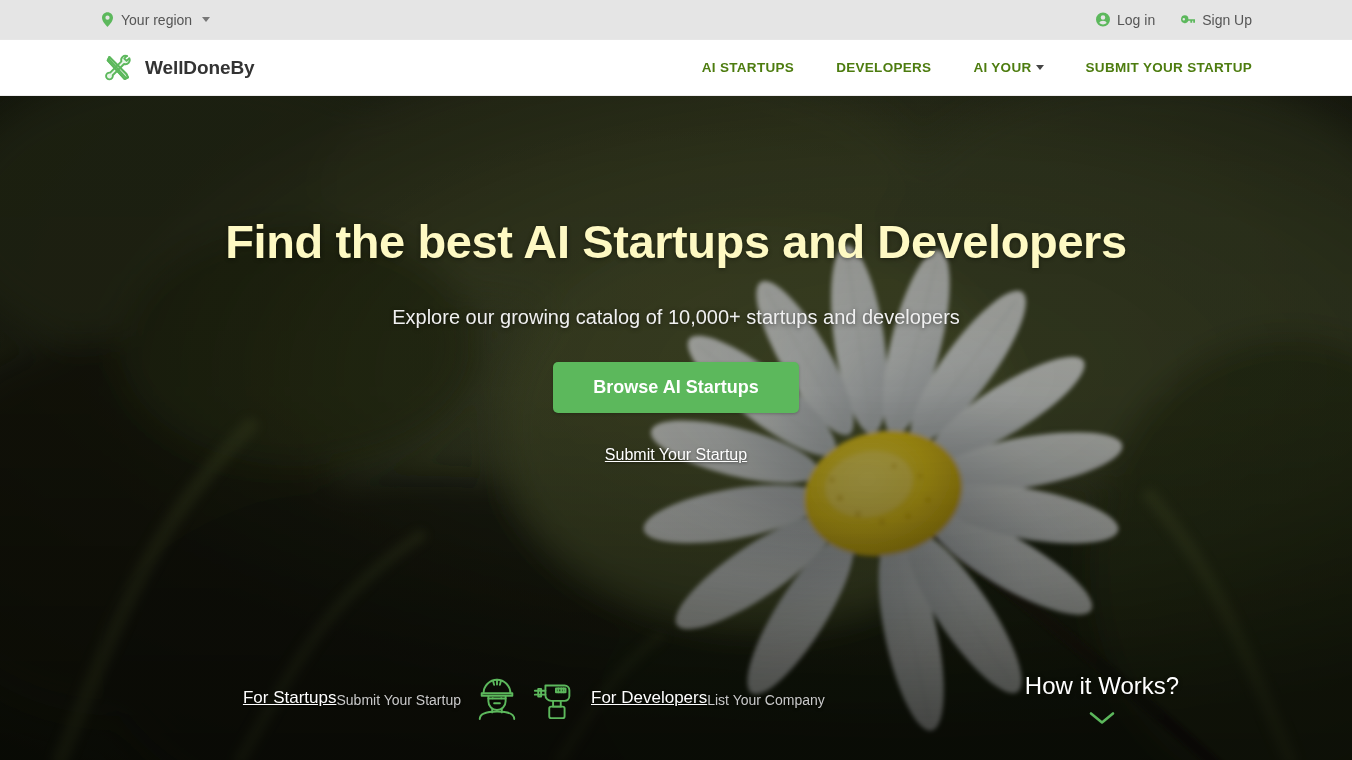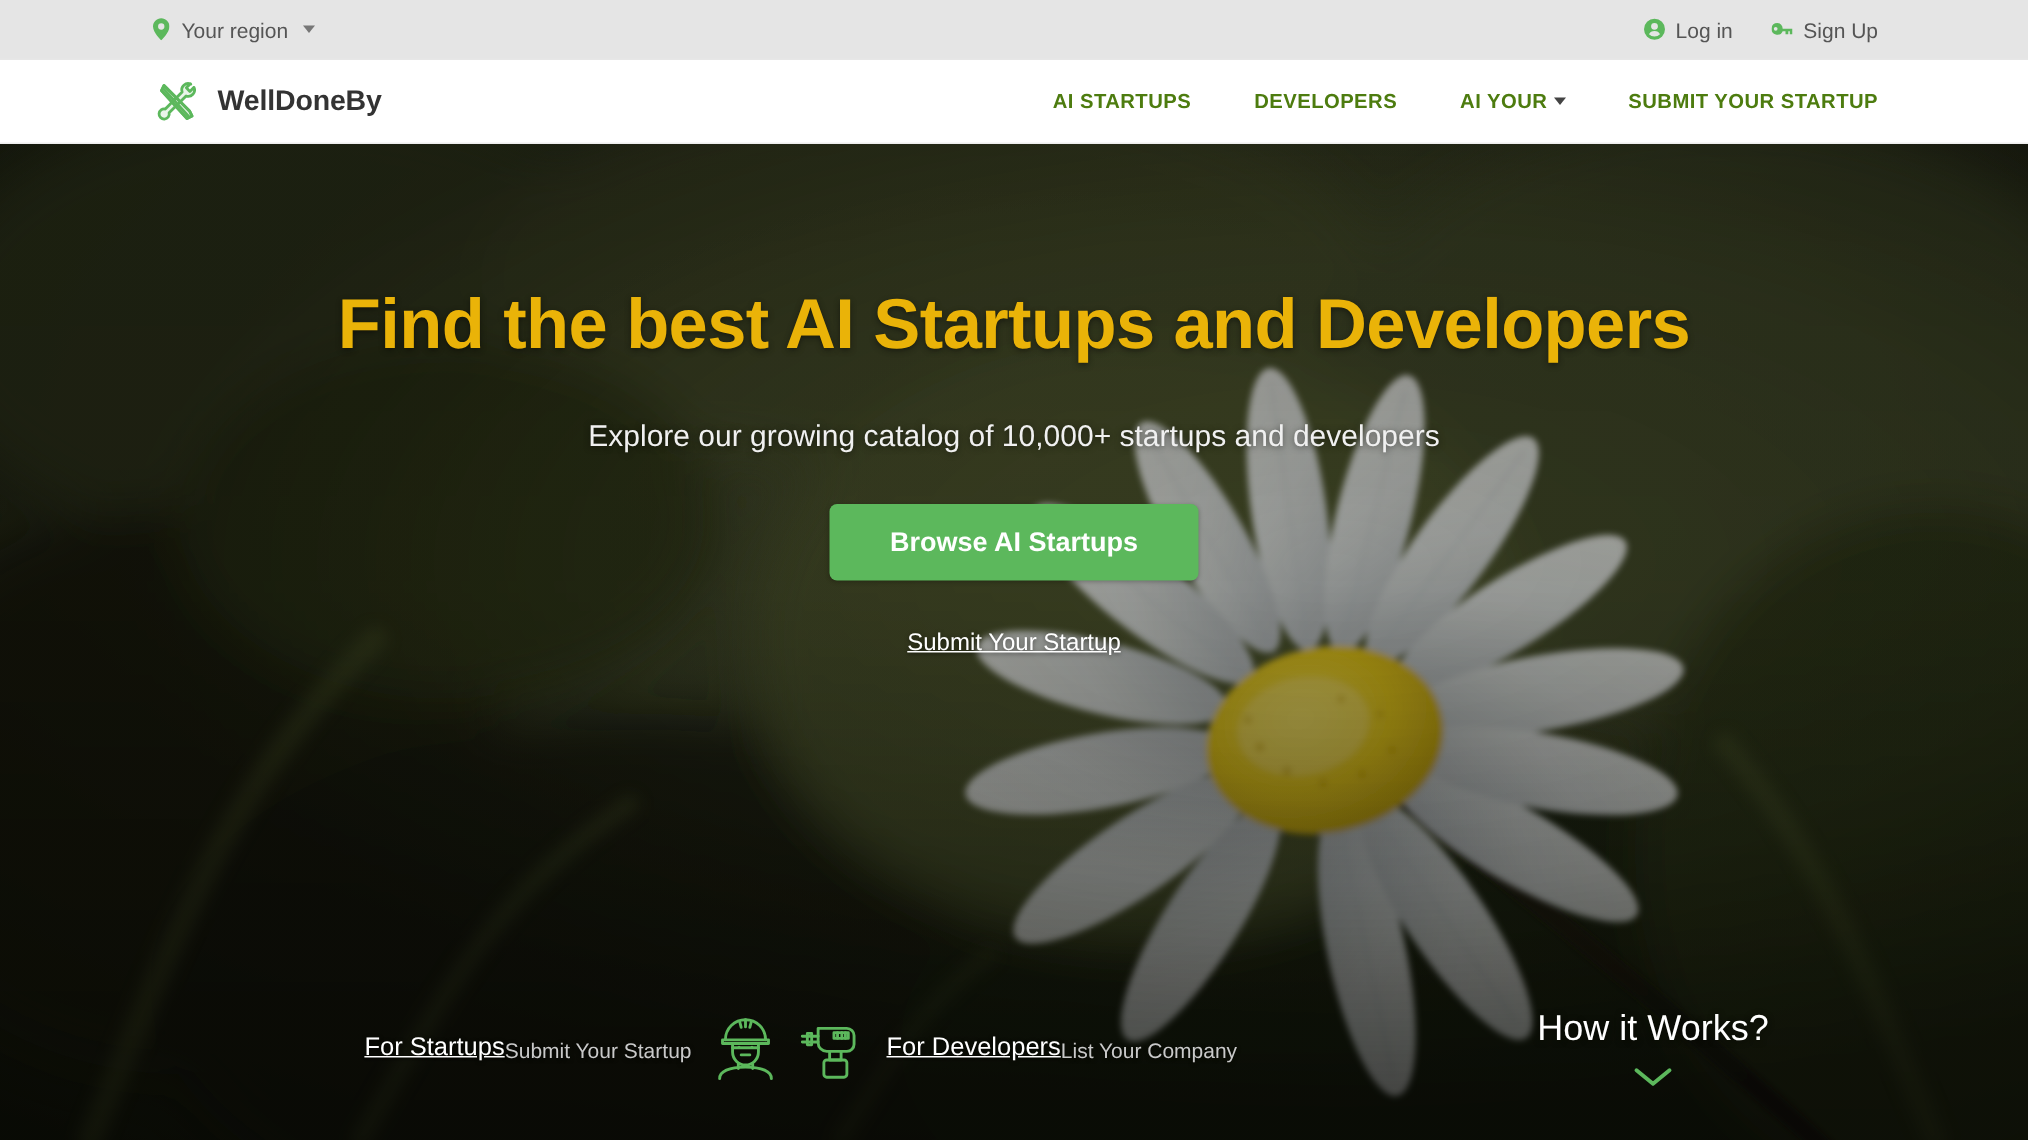--- a/index.html
+++ b/index.html
@@ -131,24 +131,24 @@
   }
   .hero-content {
     position: absolute;
     inset: 0;
     display: flex;
     flex-direction: column;
     align-items: center;
     z-index: 3;
   }
   .hero-title {
-    margin-top: 94px;
+    margin-top: 120px;
     font-size: 47px;
     font-weight: bold;
-    color: #eab308;
+    color: #fef9c3;
     text-align: center;
     letter-spacing: -0.4px;
     text-shadow: 0 1px 4px rgba(0,0,0,0.45);
     line-height: 1.1;
   }
   .hero-sub {
     margin-top: 38px;
     font-size: 20px;
     color: #f0f0f0;
     text-align: left;

